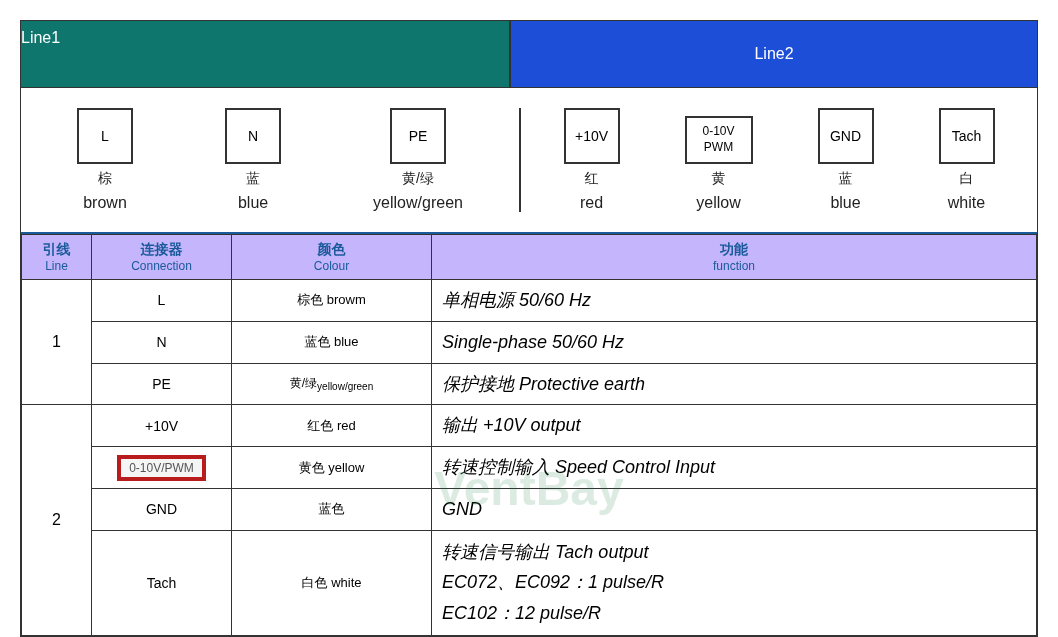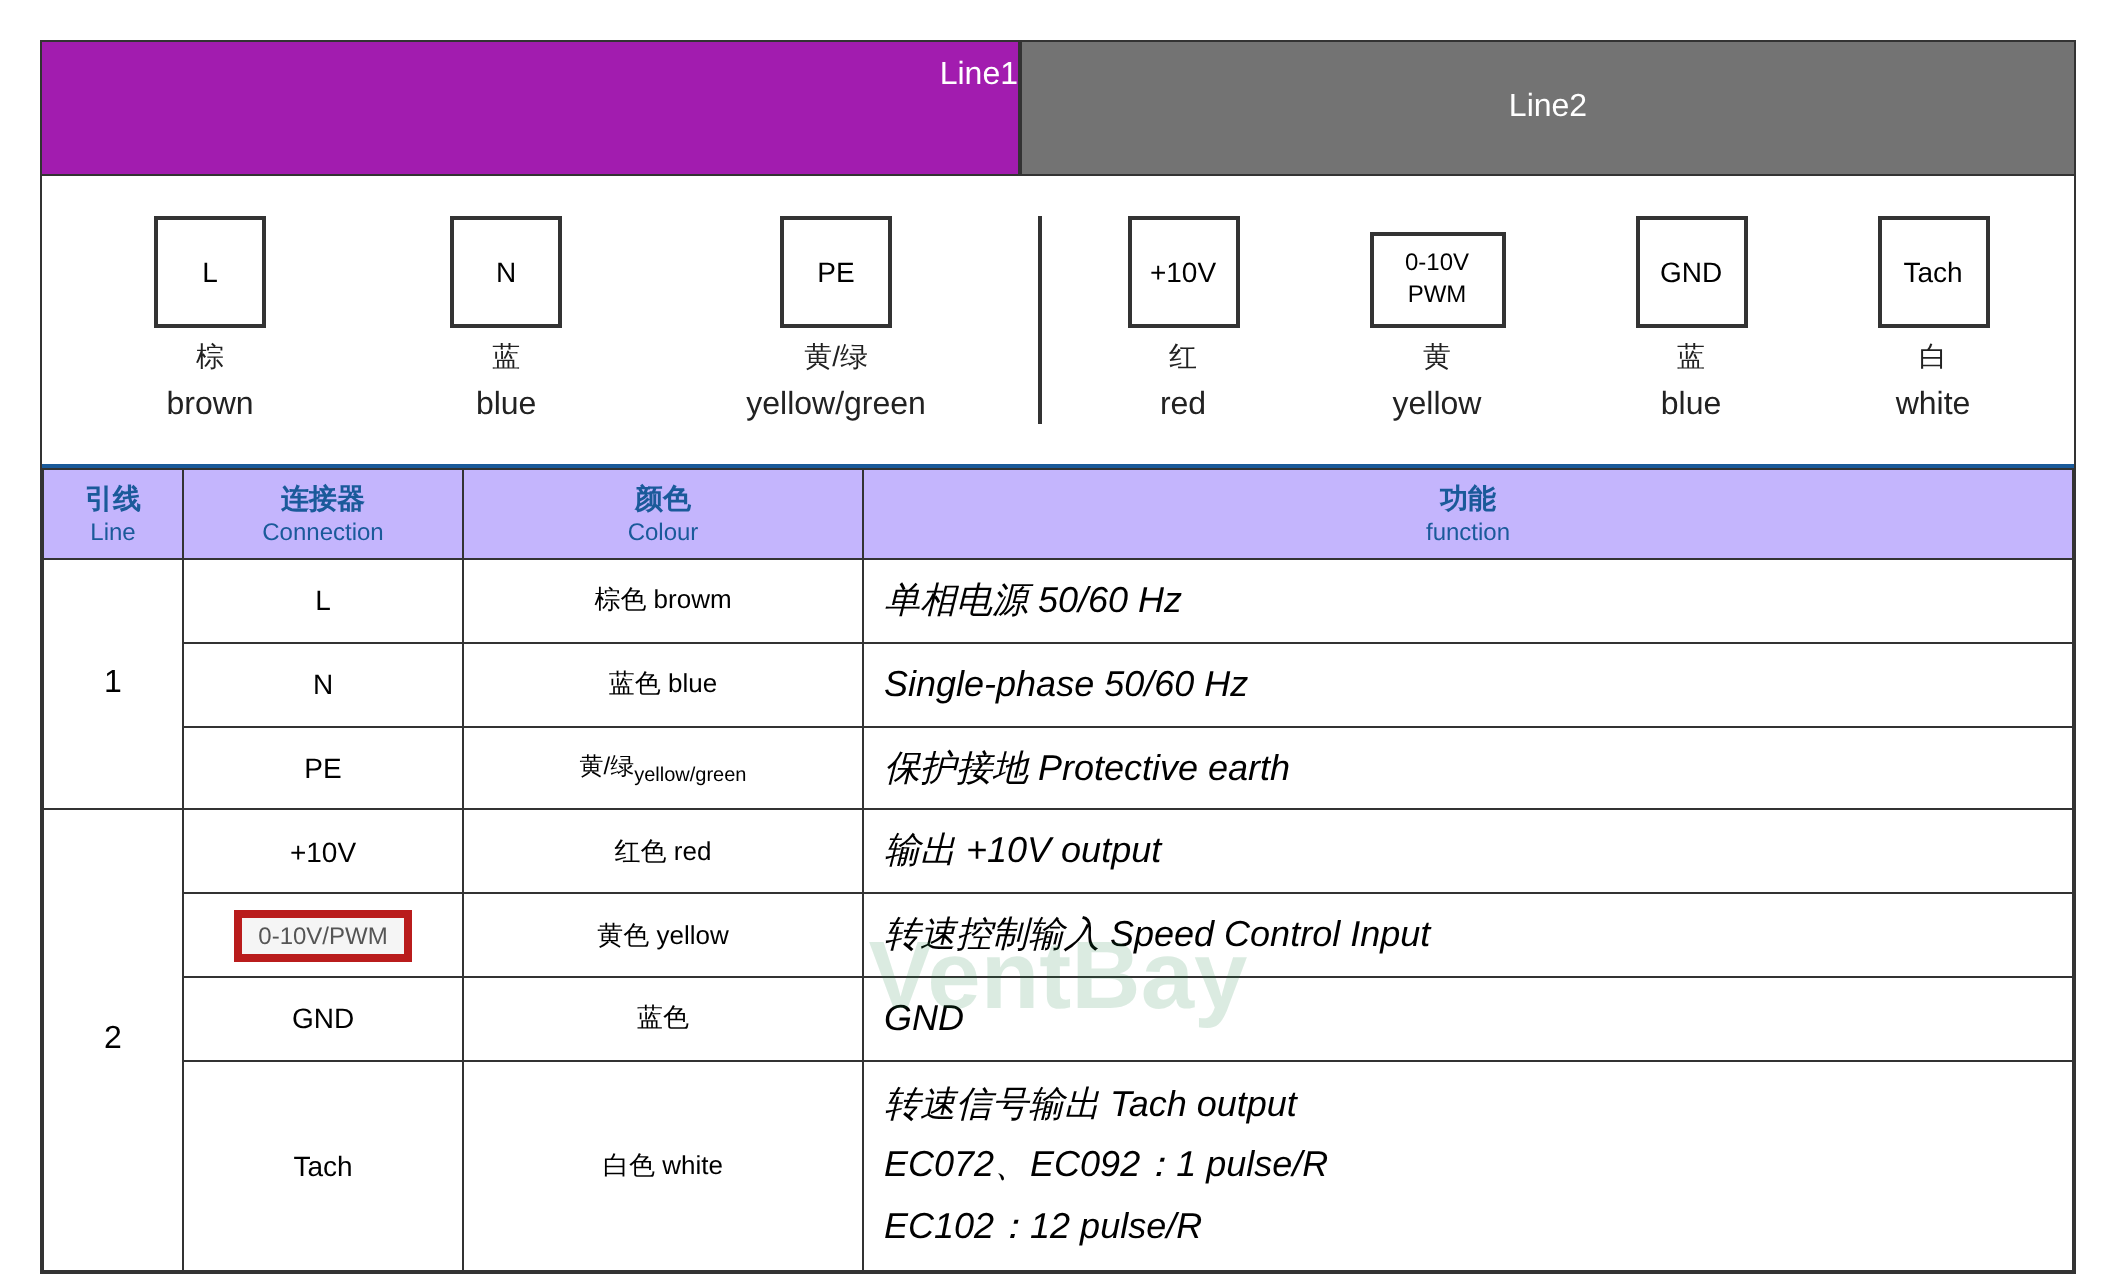--- a/index.html
+++ b/index.html
@@ -19,30 +19,30 @@
       position: relative;
     }
 
     
     .header-row {
       display: flex;
       border-bottom: 1px solid #333;
     }
     .header-line1 {
       flex: 0 0 490px;
-      background: #a21caf;
+      background: #0f766e;
       color: #fff;
-      text-align: right;
+      text-align: left;
       padding: 8px 0;
       font-size: 16px;
       border-right: 2px solid #333;
     }
     .header-line2 {
       flex: 1;
-      background: #737373;
+      background: #1d4ed8;
       color: #fff;
       text-align: center;
       padding: 24px 0;
       font-size: 16px;
     }
 
     
     .diagram-row {
       display: flex;
       border-bottom: 2px solid #1a5a9a;

